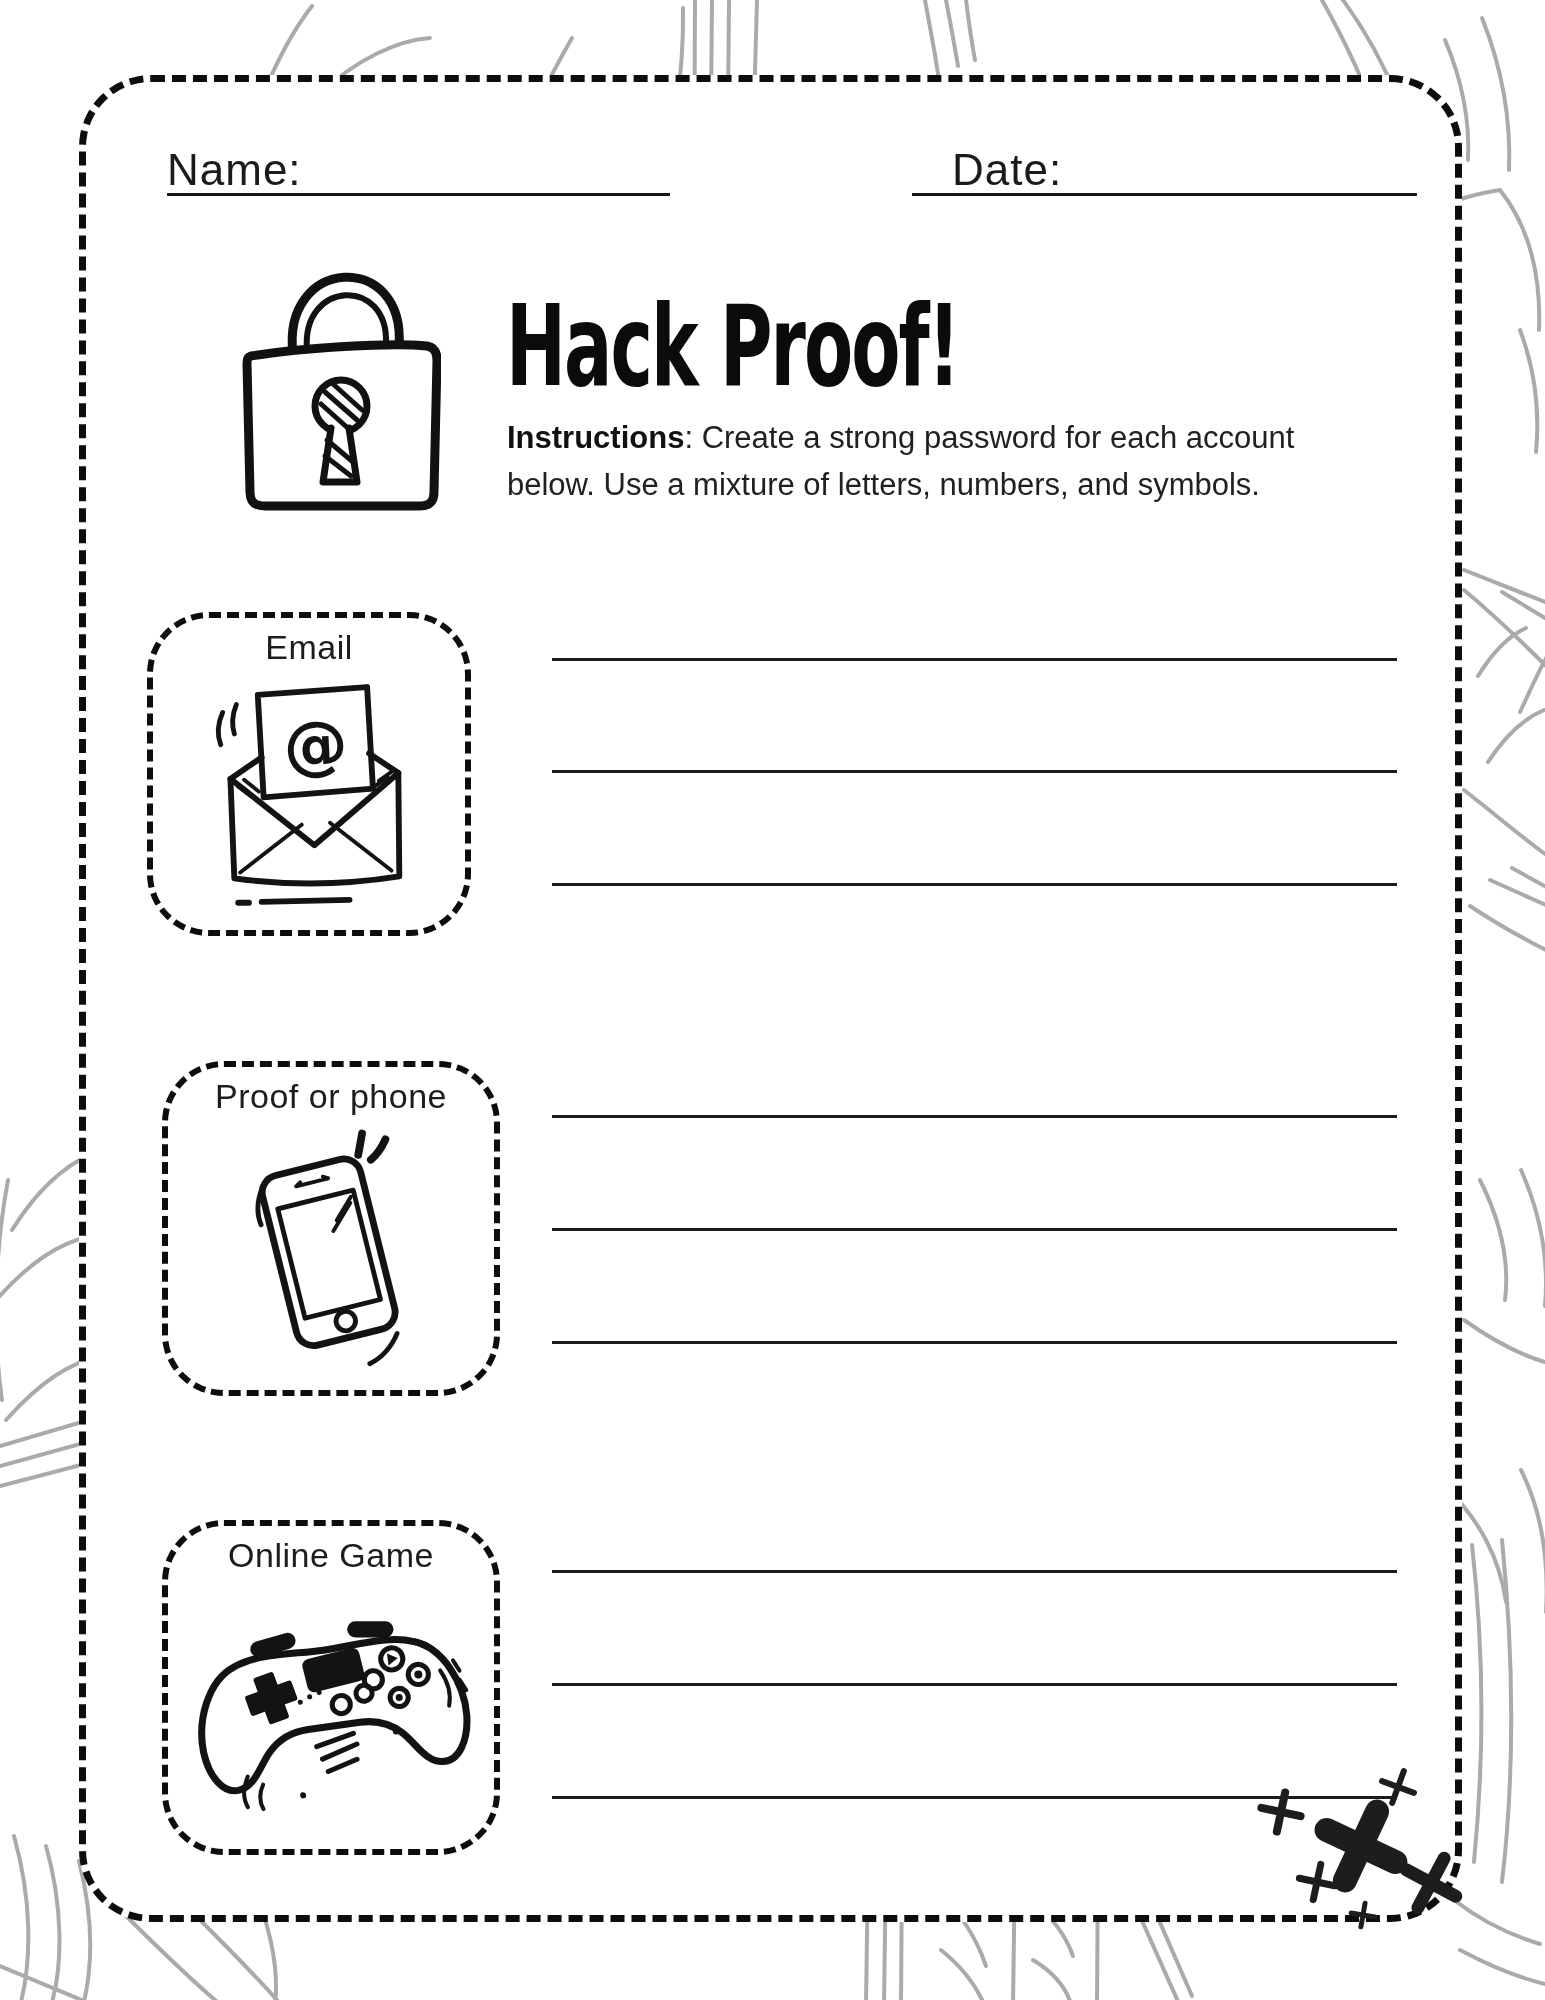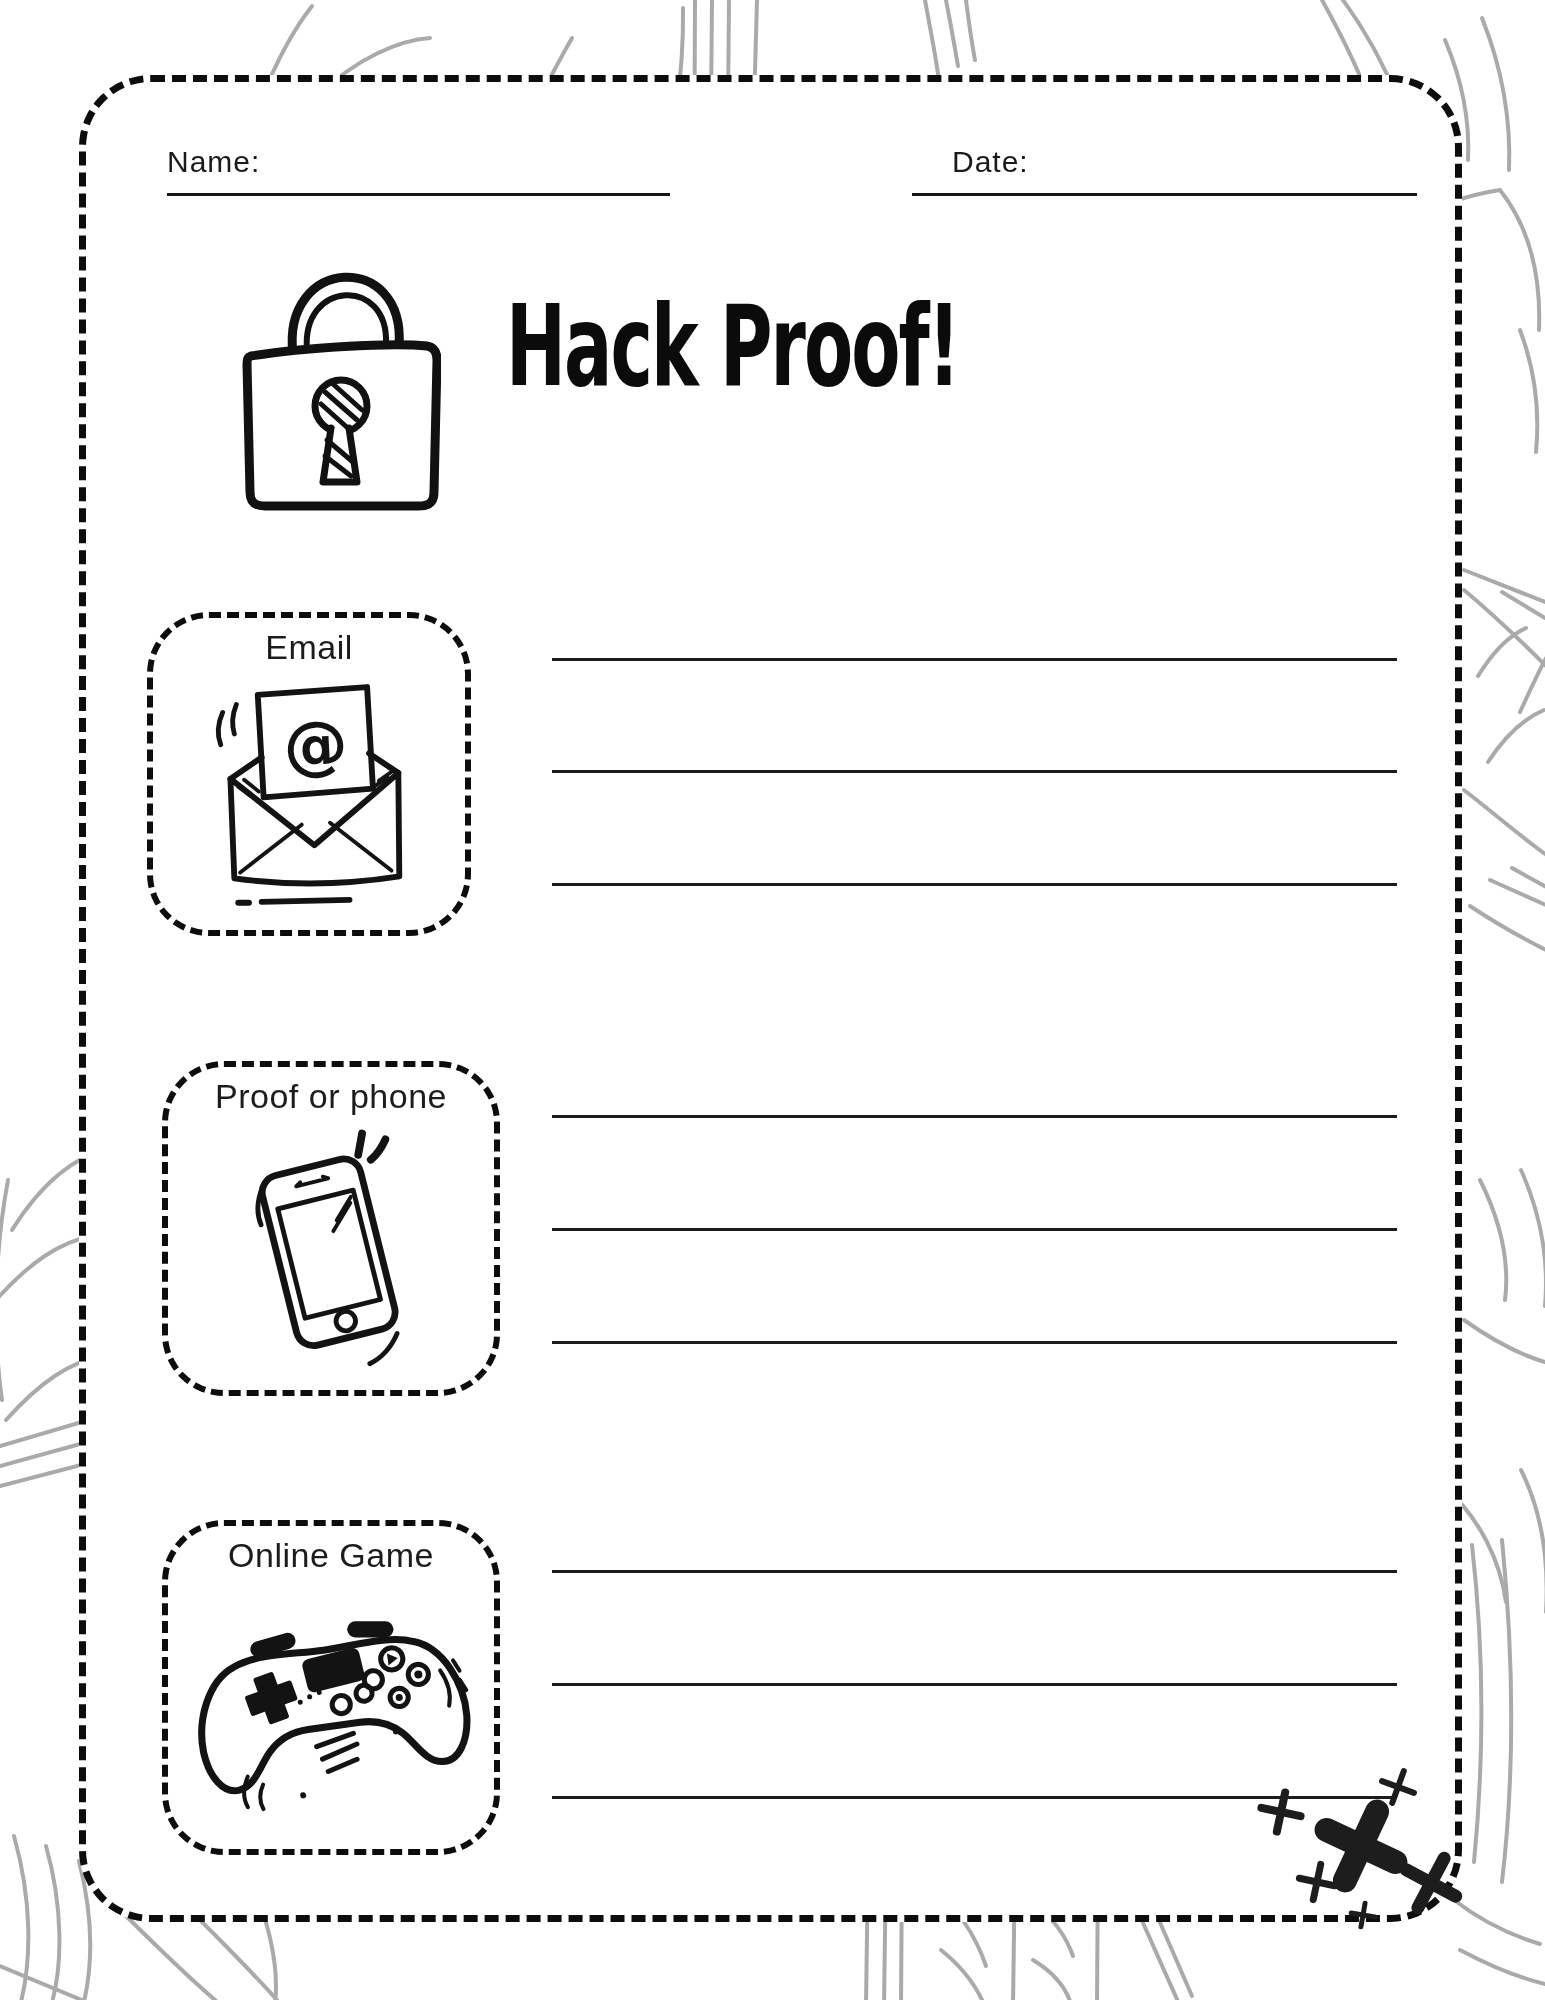--- a/index.html
+++ b/index.html
@@ -11,21 +11,21 @@
   }
   
   .bg-doodles{position:absolute;inset:0;z-index:0;}
   
   .card{
     position:absolute;left:79px;top:75px;width:1383px;height:1847px;
     box-sizing:border-box;background:#ffffff;
     border:7px dashed #0d0d0d;border-radius:72px;z-index:1;
   }
   .abs{position:absolute;}
-  .hdr-label{font-size:30px;letter-spacing:1px;color:#1b1b1b;text-align:center;}
+  .hdr-label{font-size:44px;letter-spacing:1px;color:#1b1b1b;text-align:center;}
   .hdr-line{height:0;border-top:3px solid #161616;}
   .title{
     font-family:"DejaVu Sans", sans-serif;font-weight:bold;
     font-size:112px;line-height:112px;letter-spacing:-3px;color:#0b0b0b;
     transform:scaleX(0.64);transform-origin:left top;white-space:nowrap;
   }
   .instructions{font-size:31px;line-height:47px;color:#212121;white-space:nowrap;}
   .instructions b{color:#111;}
   .sec-box{
     box-sizing:border-box;border:6px dashed #0d0d0d;border-radius:62px;
@@ -130,20 +130,24 @@
       <path stroke-width="7" fill="#ffffff" d="M90,194 L82,248 L116,248 L108,194"></path>
       <path stroke-width="5" d="M84,158 L116,186"></path>
       <path stroke-width="5" d="M92,150 L121,176"></path>
       <path stroke-width="5" d="M80,170 L109,196"></path>
       <path stroke-width="5" d="M86,206 L112,228"></path>
       <path stroke-width="5" d="M84,222 L110,242"></path>
     </g>
   </svg>
 
   <div class="abs title" style="left:420px;top:208px;">Hack Proof!</div>
+  <div class="abs instructions" style="left:421px;top:332px;">
+    <div><b>Instructions</b><span>: Create a strong password for each account</span></div>
+    <div>below. Use a mixture of letters, numbers, and symbols.</div>
+  </div>
 
   <div class="abs sec-box" style="left:61px;top:530px;width:324px;height:324px;">
     <div class="sec-label">Email</div>
     <svg width="205" height="245" viewBox="0 0 210 250" style="margin-top:2px;">
       <g fill="none" stroke="#131313" stroke-linecap="round" stroke-linejoin="round">
         <path stroke-width="5" d="M16,44 C11,55 10,66 14,77"></path>
         <path stroke-width="5" d="M30,36 C26,46 25,56 28,66"></path>
         <path fill="#ffffff" stroke-width="6" d="M52,26 L164,18 L170,122 L58,131 Z"></path>
         <text x="78" y="100" font-size="66" font-weight="bold" font-family="DejaVu Sans, sans-serif" fill="#131313" stroke="none" transform="rotate(-3 110 75)">@</text>
         <path stroke-width="6" d="M24,112 L56,90"></path>

